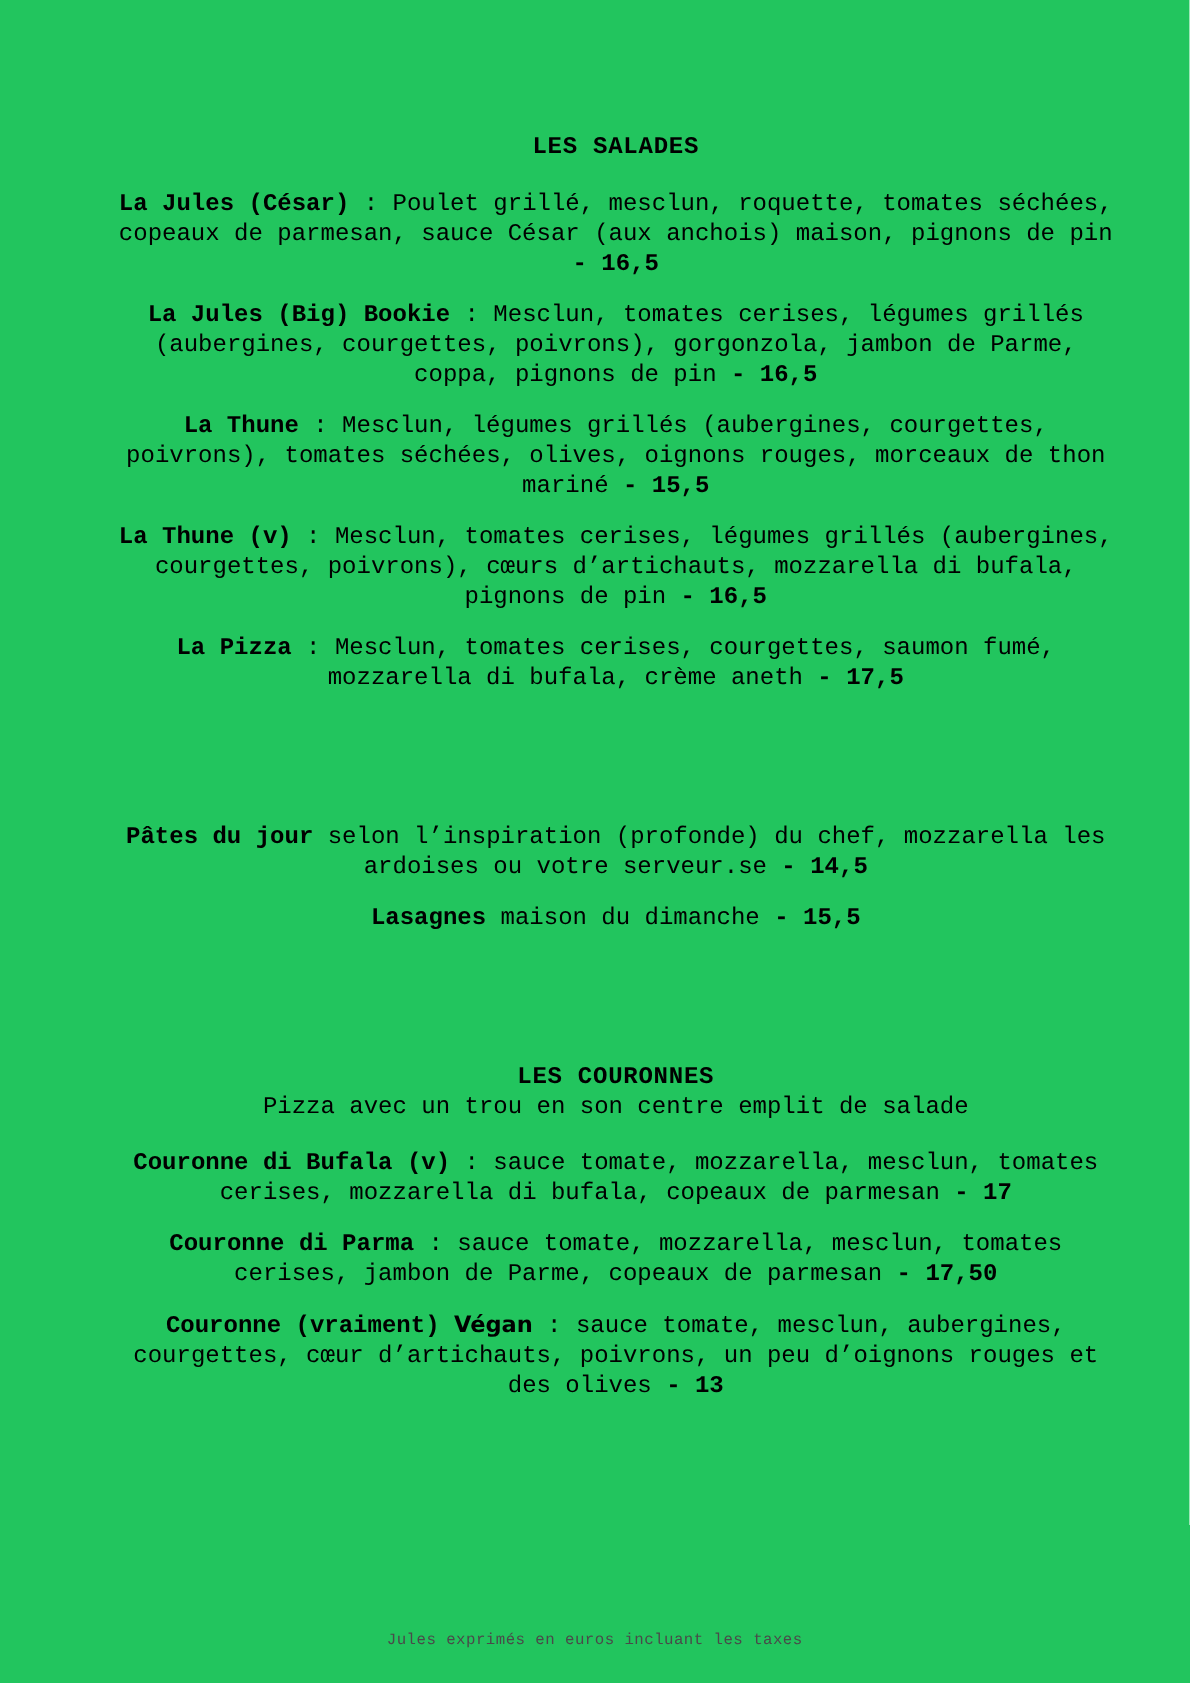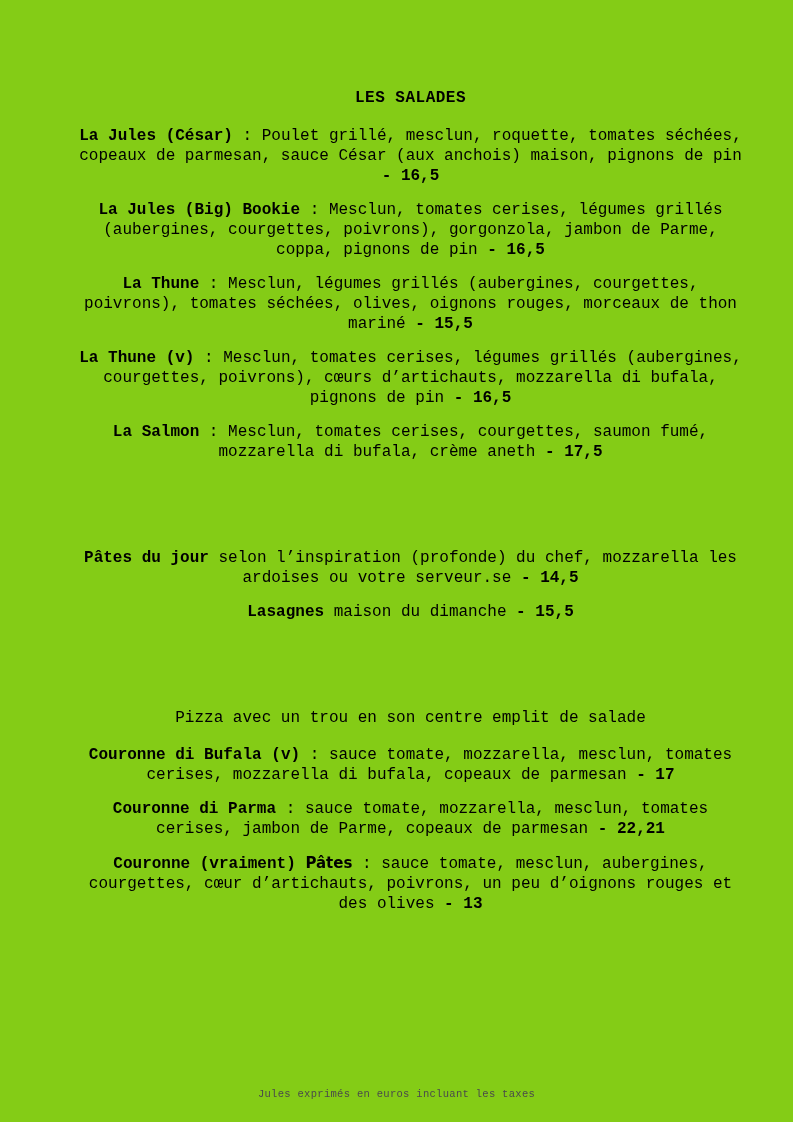--- a/index.html
+++ b/index.html
@@ -1,21 +1,21 @@
 <!DOCTYPE html>
 <html lang="fr"><head>
 <meta charset="utf-8">
 <style>
   * { margin: 0; padding: 0; box-sizing: border-box; }
   html, body { background: #ffffff; }
   .page {
     position: relative;
     width: 793px;
     height: 1122px;
-    background: #84cc16;
+    background: #22c55e;
     color: #000000;
     font-family: "Liberation Mono", "DejaVu Sans Mono", monospace;
     font-size: 16px;
     line-height: 20px;
     overflow: hidden;
     padding-left: 28px;
   }
   .content {
     width: 680px;
     margin: 0 auto;
@@ -56,31 +56,32 @@
 
 <div class="page">
   <div class="content">
 
     <section class="menu-section">
       <h2 class="section-title">LES SALADES</h2>
       <p class="item"><span class="b">La Jules (César)</span><span> : </span><span>Poulet grillé, mesclun, roquette, tomates séchées, copeaux de parmesan, sauce César (aux anchois) maison, pignons de pin</span><span class="b"><span> - </span><span>16,5</span></span></p>
       <p class="item"><span class="b">La Jules (Big) Bookie</span><span> : </span><span>Mesclun, tomates cerises, légumes grillés (aubergines, courgettes, poivrons), gorgonzola, jambon de Parme, coppa, pignons de pin</span><span class="b"><span> - </span><span>16,5</span></span></p>
       <p class="item"><span class="b">La Thune</span><span> : </span><span>Mesclun, légumes grillés (aubergines, courgettes, poivrons), tomates séchées, olives, oignons rouges, morceaux de thon mariné</span><span class="b"><span> - </span><span>15,5</span></span></p>
       <p class="item"><span class="b">La Thune (v)</span><span> : </span><span>Mesclun, tomates cerises, légumes grillés (aubergines, courgettes, poivrons), cœurs d’artichauts, mozzarella di bufala, pignons de pin</span><span class="b"><span> - </span><span>16,5</span></span></p>
-      <p class="item"><span class="b">La Salmon</span><span> : </span><span>Mesclun, tomates cerises, courgettes, saumon fumé, mozzarella di bufala, crème aneth</span><span class="b"><span> - </span><span>17,5</span></span></p>
+      <p class="item"><span class="b">La Pizza</span><span> : </span><span>Mesclun, tomates cerises, courgettes, saumon fumé, mozzarella di bufala, crème aneth</span><span class="b"><span> - </span><span>17,5</span></span></p>
     </section>
 
     <section class="menu-section">
       <p class="item"><span class="b">Pâtes du jour</span><span> </span><span>selon l’inspiration (profonde) du chef, mozzarella les ardoises ou votre serveur.se</span><span class="b"><span> - </span><span>14,5</span></span></p>
       <p class="item"><span class="b">Lasagnes</span><span> </span><span>maison du dimanche</span><span class="b"><span> - </span><span>15,5</span></span></p>
     </section>
 
     <section class="menu-section">
+      <h2 class="section-title tight">LES COURONNES</h2>
       <p class="section-subtitle">Pizza avec un trou en son centre emplit de salade</p>
       <p class="item"><span class="b">Couronne di Bufala (v)</span><span> : </span><span>sauce tomate, mozzarella, mesclun, tomates cerises, mozzarella di bufala, copeaux de parmesan</span><span class="b"><span> - </span><span>17</span></span></p>
-      <p class="item"><span class="b">Couronne di Parma</span><span> : </span><span>sauce tomate, mozzarella, mesclun, tomates cerises, jambon de Parme, copeaux de parmesan</span><span class="b"><span> - </span><span>22,21</span></span></p>
-      <p class="item"><span class="b">Couronne (vraiment)</span> <span class="alt">Pâtes</span><span> : </span><span>sauce tomate, mesclun, aubergines, courgettes, cœur d’artichauts, poivrons, un peu d’oignons rouges et des olives</span><span class="b"><span> - </span><span>13</span></span></p>
+      <p class="item"><span class="b">Couronne di Parma</span><span> : </span><span>sauce tomate, mozzarella, mesclun, tomates cerises, jambon de Parme, copeaux de parmesan</span><span class="b"><span> - </span><span>17,50</span></span></p>
+      <p class="item"><span class="b">Couronne (vraiment)</span> <span class="alt">Végan</span><span> : </span><span>sauce tomate, mesclun, aubergines, courgettes, cœur d’artichauts, poivrons, un peu d’oignons rouges et des olives</span><span class="b"><span> - </span><span>13</span></span></p>
     </section>
 
   </div>
 
   <div class="footer-note">Jules exprimés en euros incluant les taxes</div>
 </div>
 
 </body></html>

